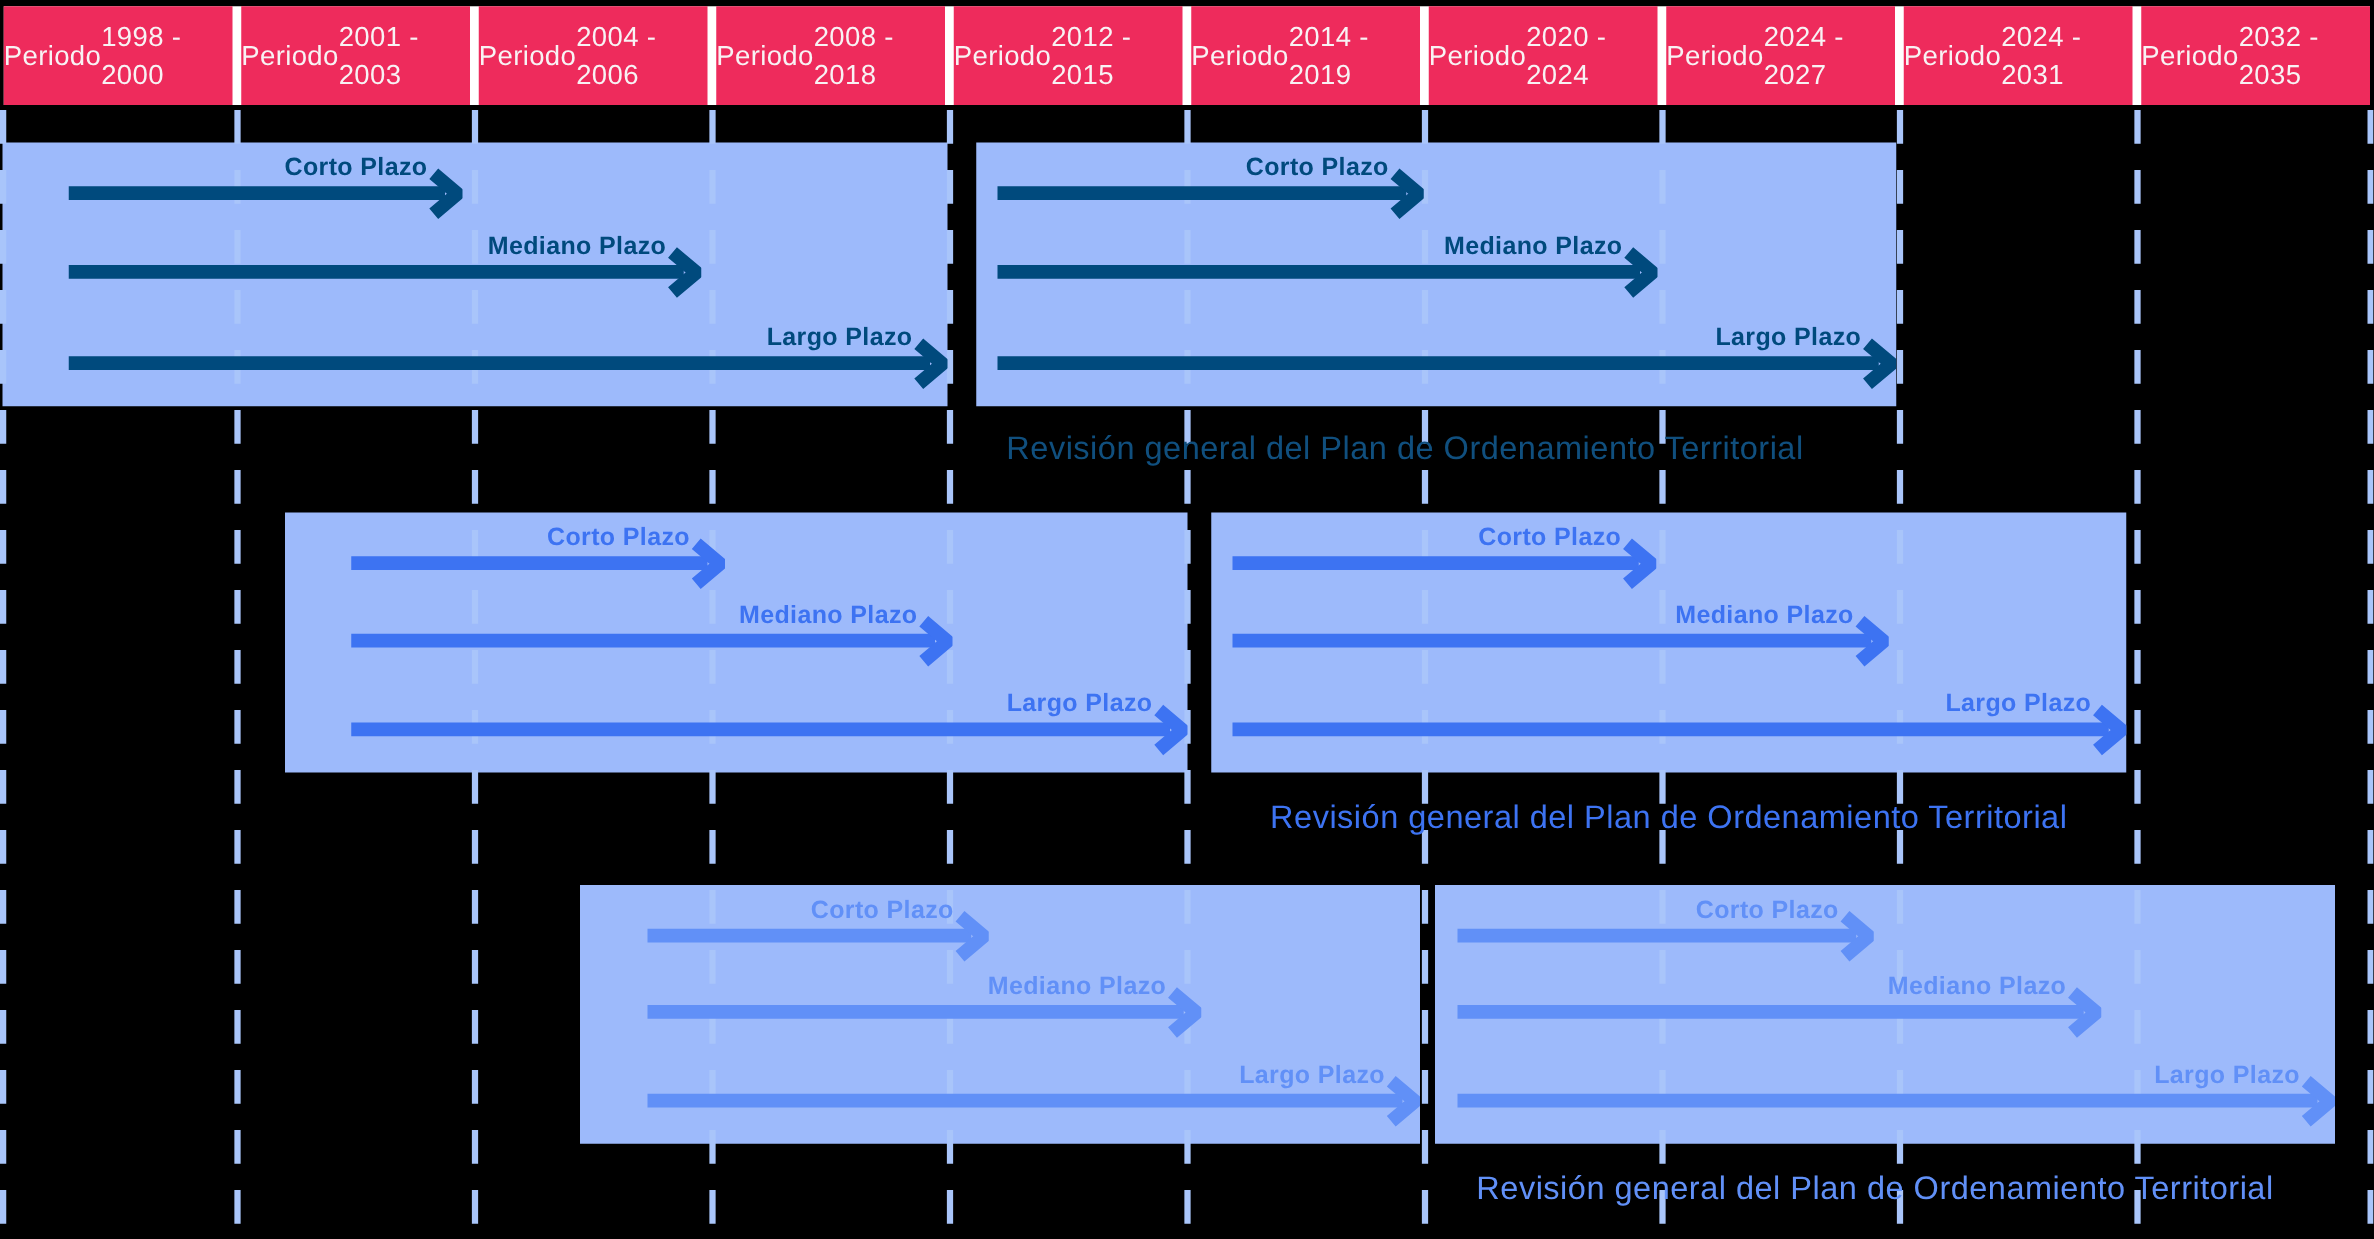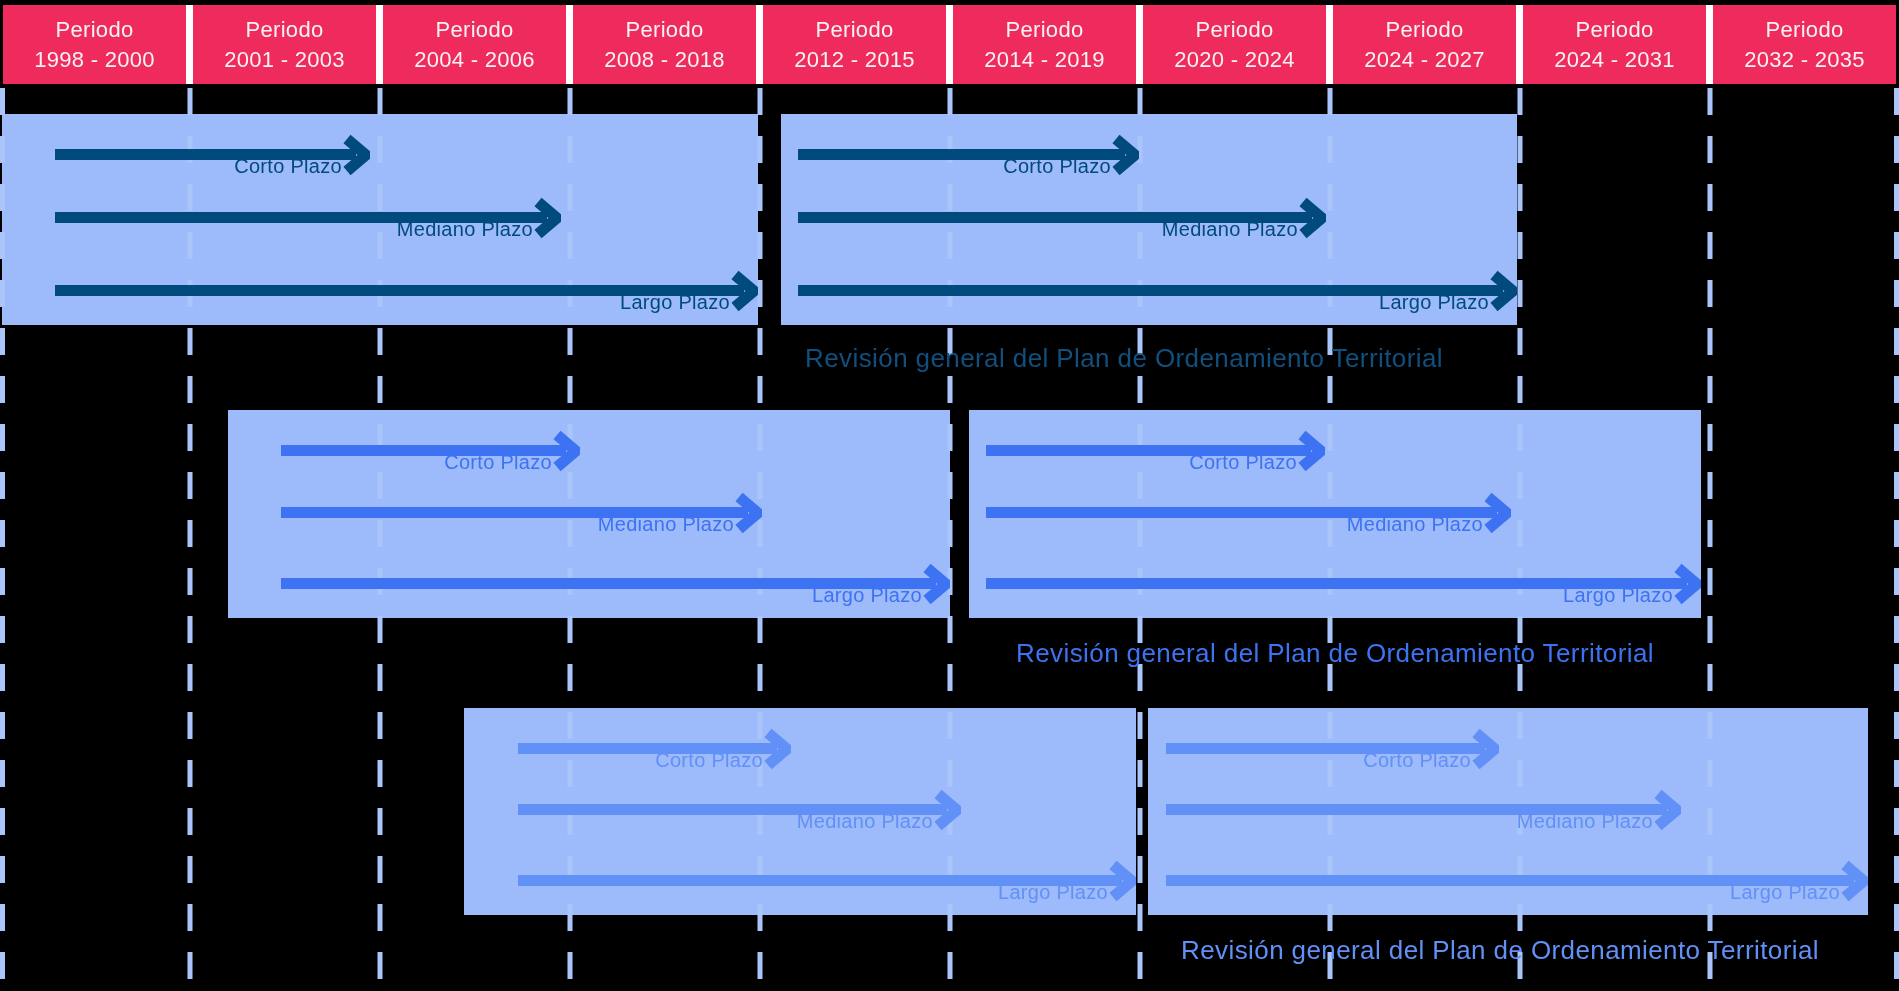--- a/index.html
+++ b/index.html
@@ -5,31 +5,31 @@
   html,body{margin:0;padding:0;background:#000;}
   .canvas{
     position:relative;width:1899px;height:991px;overflow:hidden;
     font-family:"Liberation Sans", sans-serif;
   }
   .header-row{
     position:absolute;left:3px;top:5px;width:1893px;height:79px;
     display:flex;gap:7px;
   }
   .period-box{
-    flex:1;display:flex;flex-direction:column;justify-content:center;align-items:center;
+    flex:1;display:flex;flex-direction:row;justify-content:center;align-items:center;
     text-align:left;font-size:22px;font-weight:500;line-height:1.32;letter-spacing:.3px;
   }
   .dash-layer{position:absolute;left:0;top:0;pointer-events:none;}
   .panel-bg{position:absolute;}
   .panel-content{position:absolute;}
   .arrow-shaft{position:absolute;}
   .arrow-head{position:absolute;}
   .arrow-label{
     position:absolute;white-space:nowrap;
-    font-size:20px;font-weight:400;line-height:24px;letter-spacing:.3px;margin-top:32px;
+    font-size:20px;font-weight:700;line-height:24px;letter-spacing:.3px;
   }
   .row-caption{
     position:absolute;transform:translateX(-50%);white-space:nowrap;
     font-size:26px;font-weight:400;line-height:28px;letter-spacing:.4px;
   }
 </style>
 </head>
 <body>
 
 <div class="canvas" id="canvas" style="background: rgb(0, 0, 0);">

